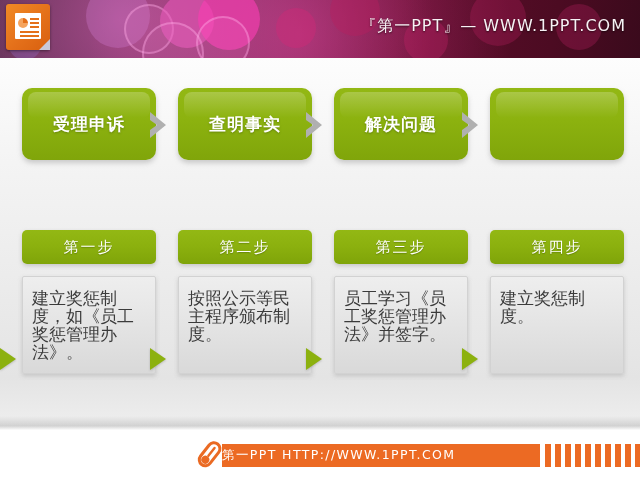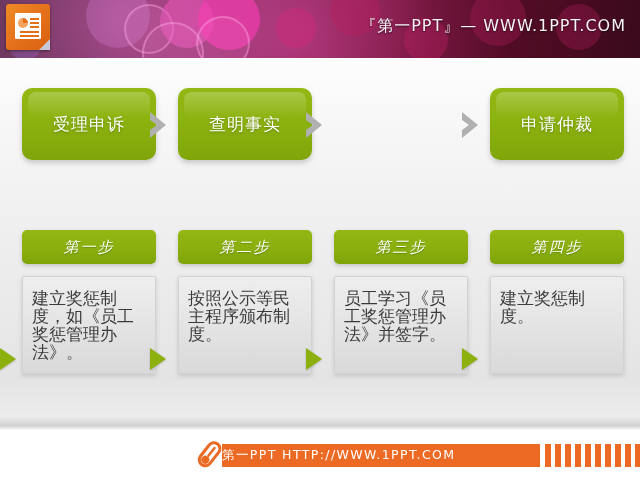--- a/index.html
+++ b/index.html
@@ -63,39 +63,39 @@
 
   
   .gbox{
     position:absolute;top:88px;width:134px;height:72px;
     border-radius:10px;
     background:linear-gradient(180deg,#93b814 0%,#8cb20f 45%,#80a50a 100%);
     box-shadow:0 3px 5px rgba(120,120,120,.35);
     display:flex;align-items:center;justify-content:center;
   }
   .gbox .label{
-    color:#ffffff;font-size:17px;font-weight:normal;letter-spacing:1px;
+    color:#ffffff;font-size:17px;font-weight:bold;letter-spacing:1px;
     text-shadow:0 1px 2px rgba(70,95,5,.55);
   }
   .gbox .gloss{
     position:absolute;left:6px;top:4px;right:6px;height:26px;border-radius:8px;
     background:linear-gradient(180deg,rgba(255,255,255,.22),rgba(255,255,255,0));
     pointer-events:none;
   }
 
   
   .chev{position:absolute;top:110px;width:26px;height:30px;}
   .chev svg{display:block;}
 
   
   .pill{
     position:absolute;top:230px;width:134px;height:34px;border-radius:5px;
     background:linear-gradient(180deg,#93b814 0%,#8bb00e 50%,#7fa409 100%);
     box-shadow:0 2px 4px rgba(150,150,150,.45);
-    display:flex;align-items:center;justify-content:center;font-style:italic;
+    display:flex;align-items:center;justify-content:center;
   }
   .pill .label{
     color:#fff;font-size:15px;letter-spacing:2px;
     font-family:"DejaVu Serif","Liberation Serif",serif;
     text-shadow:0 1px 1px rgba(70,95,5,.5);
   }
 
   
   .card{
     position:absolute;top:276px;width:134px;height:98px;
@@ -173,23 +173,26 @@
   <div class="body-bg"></div>
 
   <div class="gbox" style="left:22px;">
     <div class="gloss"></div>
     <span class="label">受理申诉</span>
   </div>
   <div class="gbox" style="left:178px;">
     <div class="gloss"></div>
     <span class="label">查明事实</span>
   </div>
+  <div class="gbox" style="left:334px;">
+    <div class="gloss"></div>
+    <span class="label">解决问题</span>
+  </div>
   <div class="gbox" style="left:490px;">
     <div class="gloss"></div>
-    <span class="label">申请仲裁</span>
   </div>
 
   <div class="chev" style="left:146px;">
     <svg width="26" height="30" viewBox="0 0 26 30">
         <path d="M4 2 L20 15 L4 28 L4 20 L11 15 L4 10 Z" fill="#b0b0b0"></path>
       </svg>
   </div>
   <div class="chev" style="left:302px;">
     <svg width="26" height="30" viewBox="0 0 26 30">
         <path d="M4 2 L20 15 L4 28 L4 20 L11 15 L4 10 Z" fill="#b0b0b0"></path>

